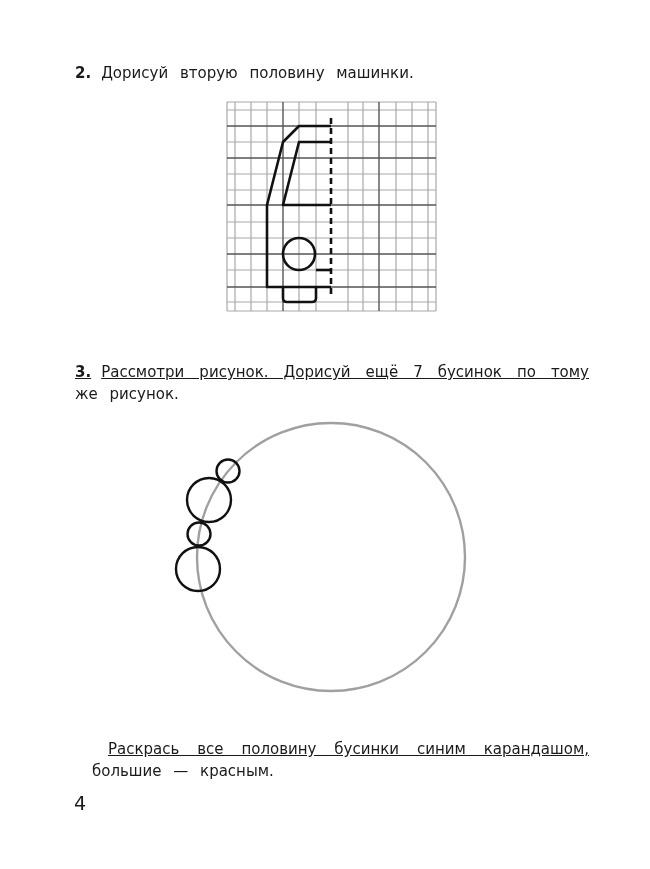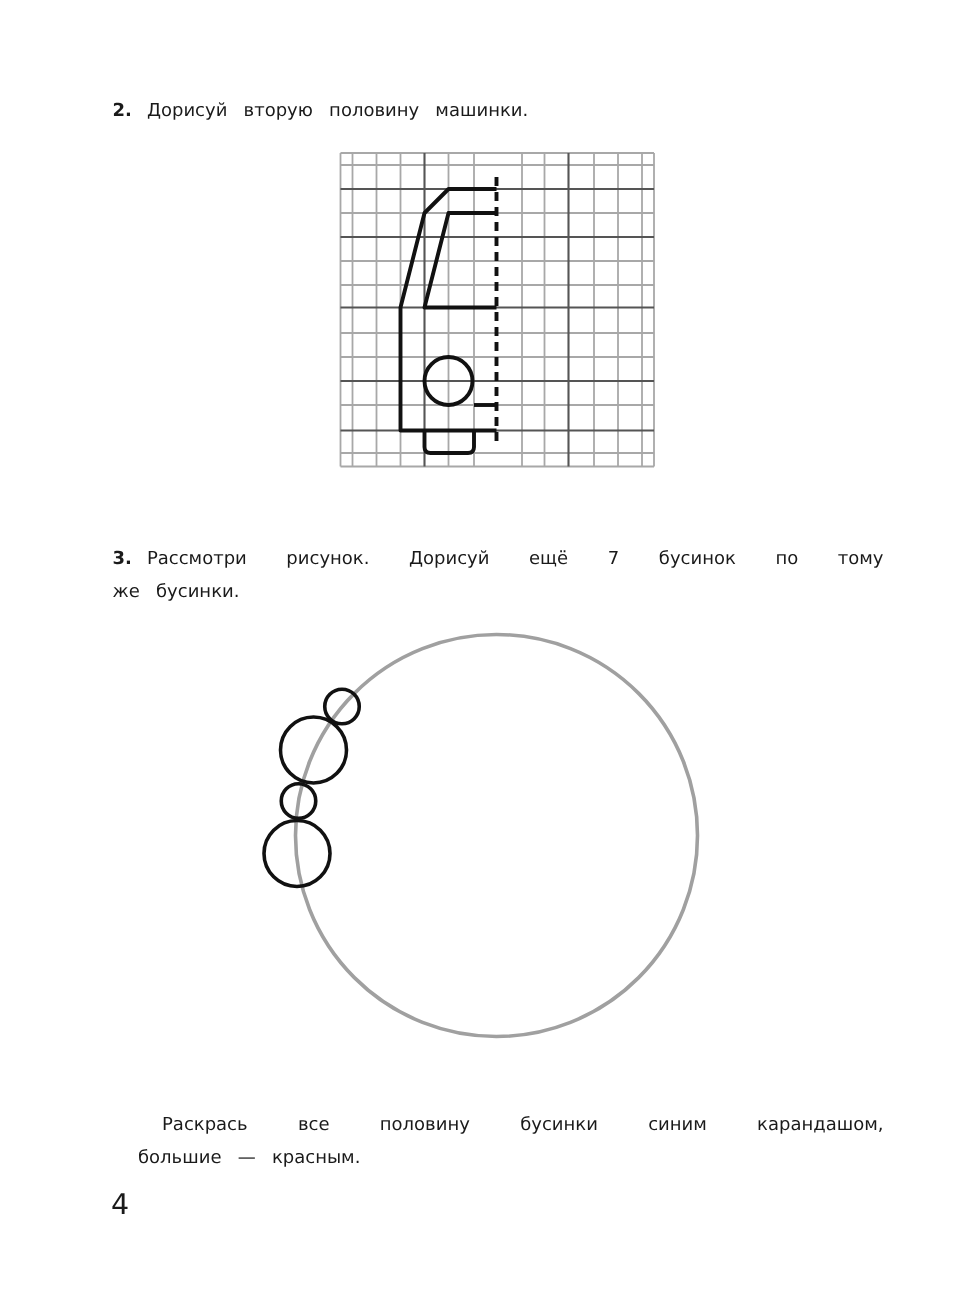--- a/index.html
+++ b/index.html
@@ -1,25 +1,25 @@
 <!DOCTYPE html>
 <html><head>
   <meta charset="utf-8">
   <style>
     html, body { margin: 0; padding: 0; }
     body {
       width: 650px; height: 869px; background: #ffffff; position: relative;
       font-family: "DejaVu Sans", sans-serif; color: #1a1a1a; overflow: hidden;
     }
     .task-line {
-      position: absolute; font-size: 12px; line-height: 22px; white-space: nowrap;
+      position: absolute; font-size: 15px; line-height: 22px; white-space: nowrap;
       word-spacing: 7px;
     }
     .num { font-weight: bold; margin-right: 10px; word-spacing: 0; }
-    .justify { text-align: justify; text-align-last: justify; }
+    .justify { text-align: justify; text-align-last: justify; text-decoration: underline; }
     svg { position: absolute; left: 0; top: 0; }
   </style>
 </head>
 <body>
 
 <div class="task-line" style="left:75px; top:62px;">
   <span class="num">2.</span><span>Дорисуй вторую половину машинки.</span>
 </div>
 
 <svg width="650" height="869" viewBox="0 0 650 869" style="pointer-events:none">
@@ -63,21 +63,21 @@
     <circle cx="299" cy="254" r="16"></circle>
     <line x1="316" y1="270" x2="331" y2="270"></line>
     <path d="M283,287 L283,298 Q283,302 287,302 L312,302 Q316,302 316,298 L316,287"></path>
   </g>
 </svg>
 
 <div class="task-line justify" style="left:75px; top:361px; width:514px;">
   <span class="num">3.</span><span>Рассмотри рисунок. Дорисуй ещё 7 бусинок по тому</span>
 </div>
 <div class="task-line" style="left:75px; top:383px;">
-  <span>же бусинки.</span>
+  <span>же рисунок.</span>
 </div>
 
 <svg width="650" height="869" viewBox="0 0 650 869" style="pointer-events:none">
   <circle cx="331" cy="557" r="134" fill="none" stroke="#a0a0a0" stroke-width="2.4"></circle>
   <g fill="none" stroke="#111" stroke-width="2.4">
     <circle cx="228" cy="471" r="11.5"></circle>
     <circle cx="209" cy="500" r="22"></circle>
     <circle cx="199" cy="534" r="11.5"></circle>
     <circle cx="198" cy="569" r="22"></circle>
   </g>

